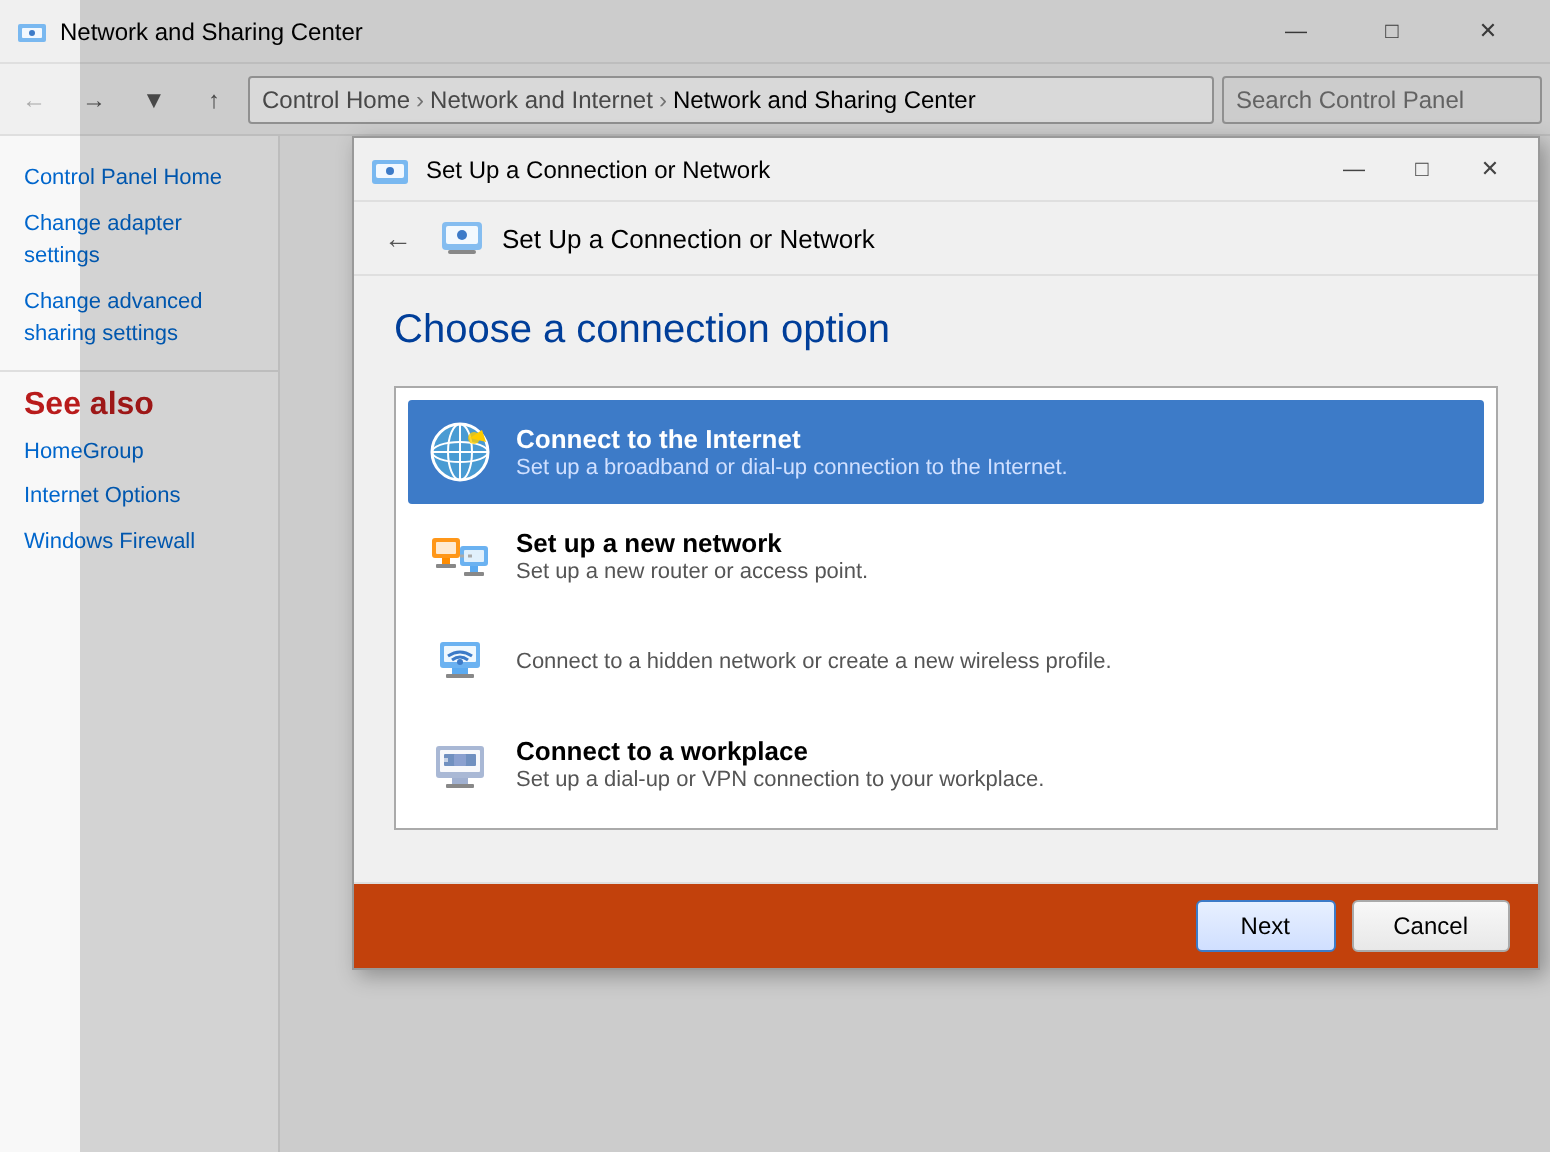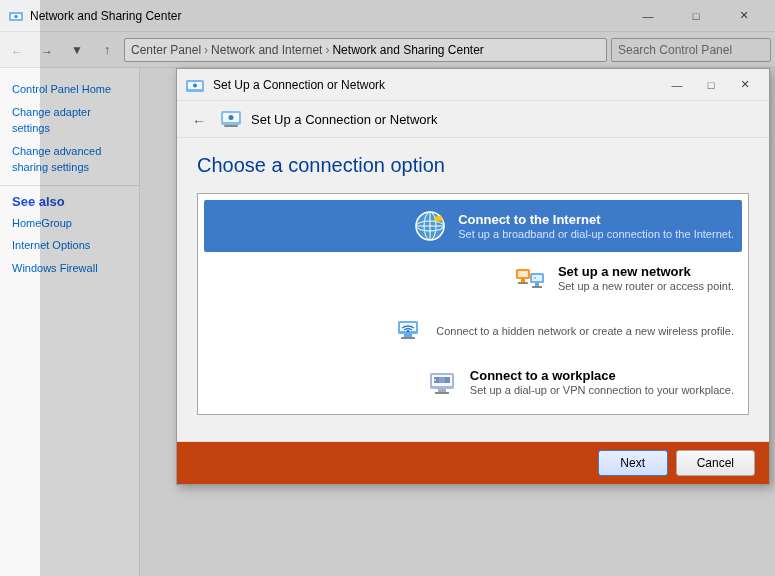--- a/index.html
+++ b/index.html
@@ -135,23 +135,23 @@
       display: block;
       padding: 3px 12px;
       color: #0066cc;
       text-decoration: none;
       font-size: 11px;
       cursor: pointer;
       line-height: 1.5;
     }
     .sidebar-section-title {
       padding: 8px 12px 3px;
-      font-size: 13px;
+      font-size: 16px;
       font-weight: 600;
-      color: #1d4ed8;
+      color: #b91c1c;
       border-top: 1px solid #dfdfdf;
       margin-top: 6px;
     }
     .sidebar-section-title:first-child {
       border-top: none;
       margin-top: 0;
     }
 
     
     .main-content {
@@ -276,21 +276,20 @@
       padding: 6px;
       margin-bottom: 10px;
     }
     .option-item {
       display: flex;
       align-items: center;
       padding: 8px 8px;
       cursor: pointer;
       border-radius: 2px;
       gap: 10px;
-      justify-content: flex-end;
     }
     .option-item.selected {
       background: #3d7bc8;
     }
     .option-icon {
       width: 36px;
       height: 36px;
       flex-shrink: 0;
       display: flex;
       align-items: center;
@@ -361,21 +360,21 @@
       <button class="tb-btn close">✕</button>
     </div>
   </div>
 
   <div class="address-bar">
     <button class="nav-btn disabled">←</button>
     <button class="nav-btn">→</button>
     <button class="nav-btn">▼</button>
     <button class="nav-btn">↑</button>
     <div class="address-path">
-      <span>Center Panel</span>
+      <span>Control Home</span>
       <span class="sep">›</span>
       <span>Network and Internet</span>
       <span class="sep">›</span>
       <span class="current">Network and Sharing Center</span>
     </div>
     <div class="search-box">
       <input class="search-input" type="text" placeholder="Search Control Panel" style="">
     </div>
   </div>
 

